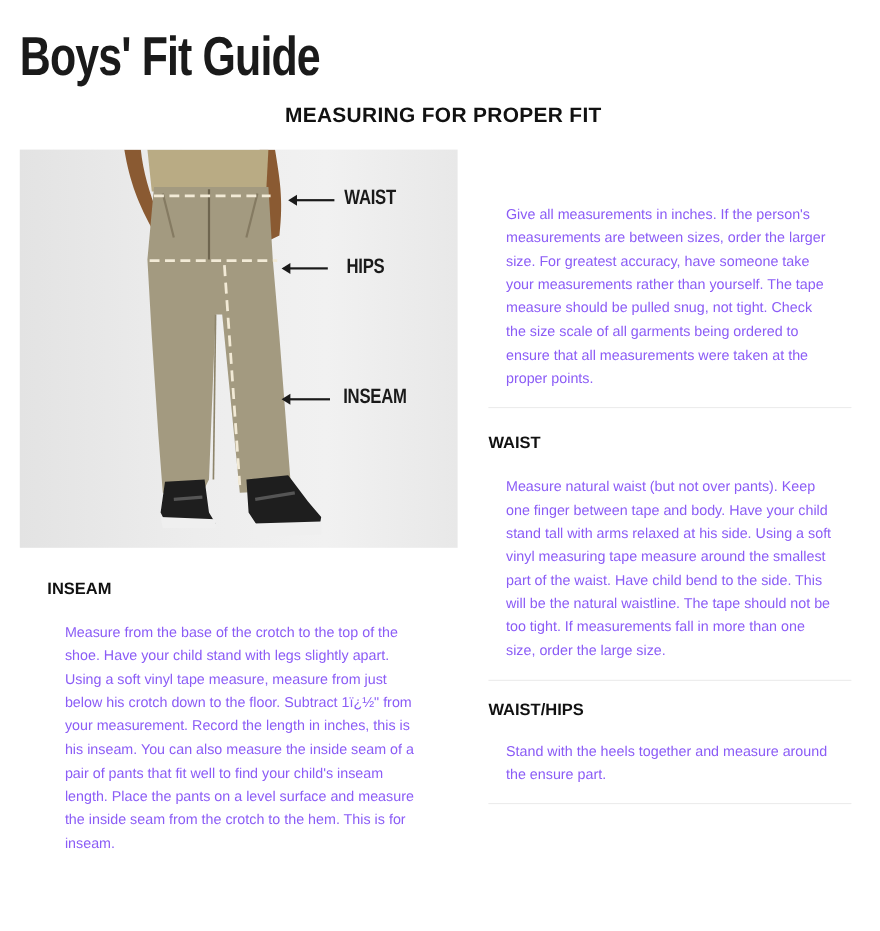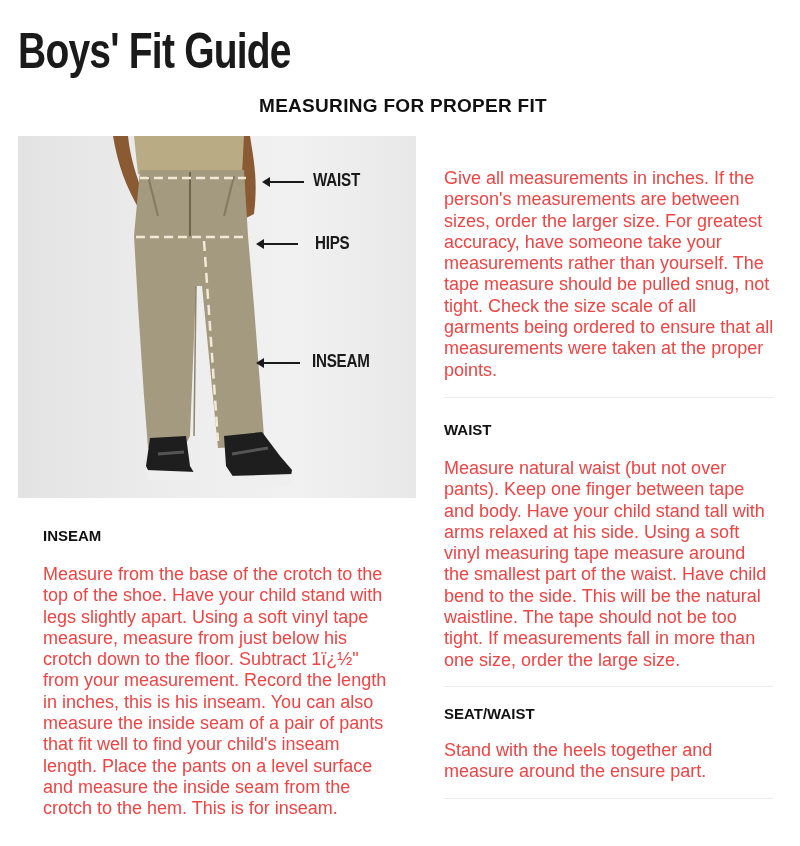--- a/index.html
+++ b/index.html
@@ -6,21 +6,21 @@
   body { width: 800px; height: 846px; position: relative; overflow: hidden; font-family: "Liberation Sans", sans-serif; color: #111; }
   .title { position: absolute; left: 18px; top: 22px; font-family: "Liberation Sans", sans-serif; font-weight: bold; font-size: 50px; letter-spacing: -1px; transform: scaleX(0.78); transform-origin: left top; color: #1a1a1a; margin: 0; line-height: 58px; }
   .subtitle { position: absolute; left: 0; width: 806px; top: 95px; text-align: center; font-weight: bold; font-size: 19px; letter-spacing: 0.3px; margin: 0; color: #111; }
   .figure { position: absolute; left: 18px; top: 136px; width: 398px; height: 362px; background: linear-gradient(90deg, #e3e3e3 0%, #ededed 40%, #f1f1f1 70%, #e8e8e8 100%); overflow: hidden; }
   .figure svg { position: absolute; left: 0; top: 0; }
   .fig-label { position: absolute; font-weight: bold; font-size: 19px; color: #1a1a1a; transform: scaleX(0.8); transform-origin: left top; letter-spacing: -0.3px; }
   .arrow { position: absolute; height: 2px; background: #1a1a1a; }
   .arrow::before { content: ""; position: absolute; left: -2px; top: -4px; border-right: 8px solid #1a1a1a; border-top: 5px solid transparent; border-bottom: 5px solid transparent; }
   .col-left { position: absolute; left: 43px; top: 527px; width: 350px; }
   .col-right { position: absolute; left: 444px; top: 168px; width: 330px; }
-  .para { font-size: 18px; line-height: 21.3px; margin: 0; color: #ef4444; }
+  .para { font-size: 13px; line-height: 21.3px; margin: 16px; color: #8b5cf6; }
   .heading { font-weight: bold; font-size: 15px; margin: 0; color: #111; }
   .divider { height: 1px; background: #ececec; border: none; margin: 0; }
 </style>
 </head>
 <body>
 
 <h1 class="title">Boys' Fit Guide</h1>
 <h2 class="subtitle">MEASURING FOR PROPER FIT</h2>
 
 <div class="figure">
@@ -61,21 +61,21 @@
   <div class="arrow" style="left:240px; top:226px; width:42px;"></div>
   <div class="fig-label" style="left:294px; top:214px;">INSEAM</div>
 </div>
 
 <div class="col-right">
   <p class="para">Give all measurements in inches. If the person's measurements are between sizes, order the larger size. For greatest accuracy, have someone take your measurements rather than yourself. The tape measure should be pulled snug, not tight. Check the size scale of all garments being ordered to ensure that all measurements were taken at the proper points.</p>
   <hr class="divider" style="margin-top:16px;">
   <h3 class="heading" style="margin-top:23px;">WAIST</h3>
   <p class="para" style="margin-top:20px;">Measure natural waist (but not over pants). Keep one finger between tape and body. Have your child stand tall with arms relaxed at his side. Using a soft vinyl measuring tape measure around the smallest part of the waist. Have child bend to the side. This will be the natural waistline. The tape should not be too tight. If measurements fall in more than one size, order the large size.</p>
   <hr class="divider" style="margin-top:15px;">
-  <h3 class="heading" style="margin-top:18px;">SEAT/WAIST</h3>
+  <h3 class="heading" style="margin-top:18px;">WAIST/HIPS</h3>
   <p class="para" style="margin-top:18px;">Stand with the heels together and measure around the ensure part.</p>
   <hr class="divider" style="margin-top:15px;">
 </div>
 
 <div class="col-left">
   <h3 class="heading">INSEAM</h3>
   <p class="para" style="margin-top:20px;">Measure from the base of the crotch to the top of the shoe. Have your child stand with legs slightly apart. Using a soft vinyl tape measure, measure from just below his crotch down to the floor. Subtract 1ï¿½" from your measurement. Record the length in inches, this is his inseam. You can also measure the inside seam of a pair of pants that fit well to find your child's inseam length. Place the pants on a level surface and measure the inside seam from the crotch to the hem. This is for inseam.</p>
 </div>
 
 </body></html>

